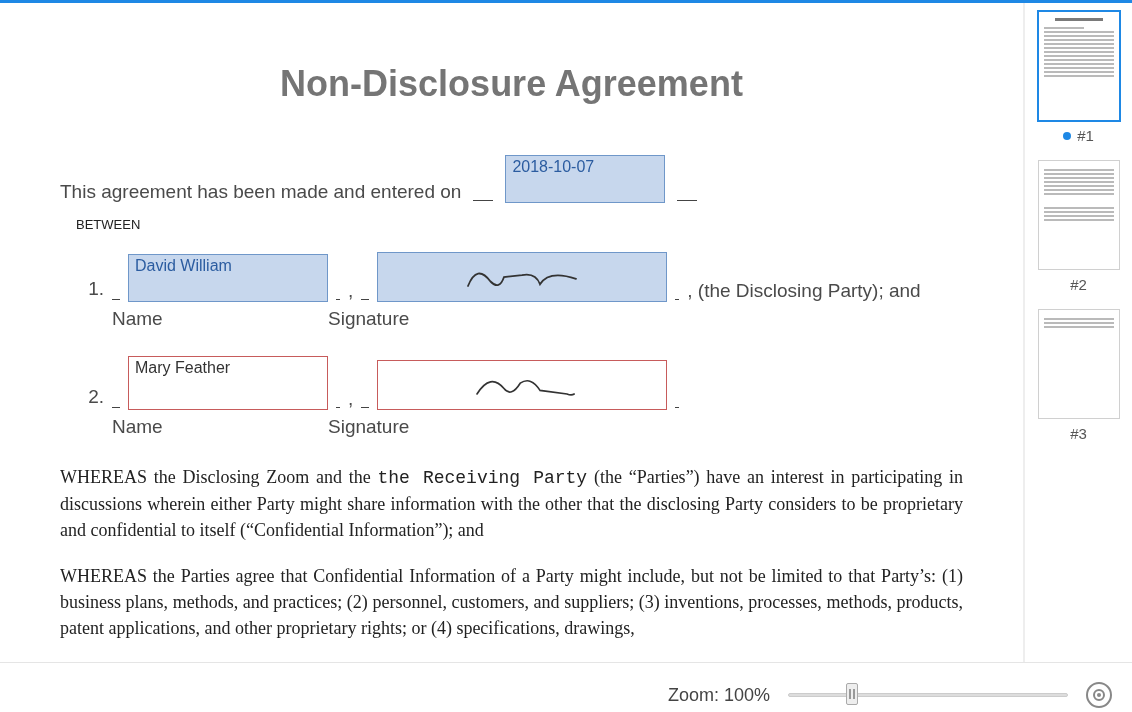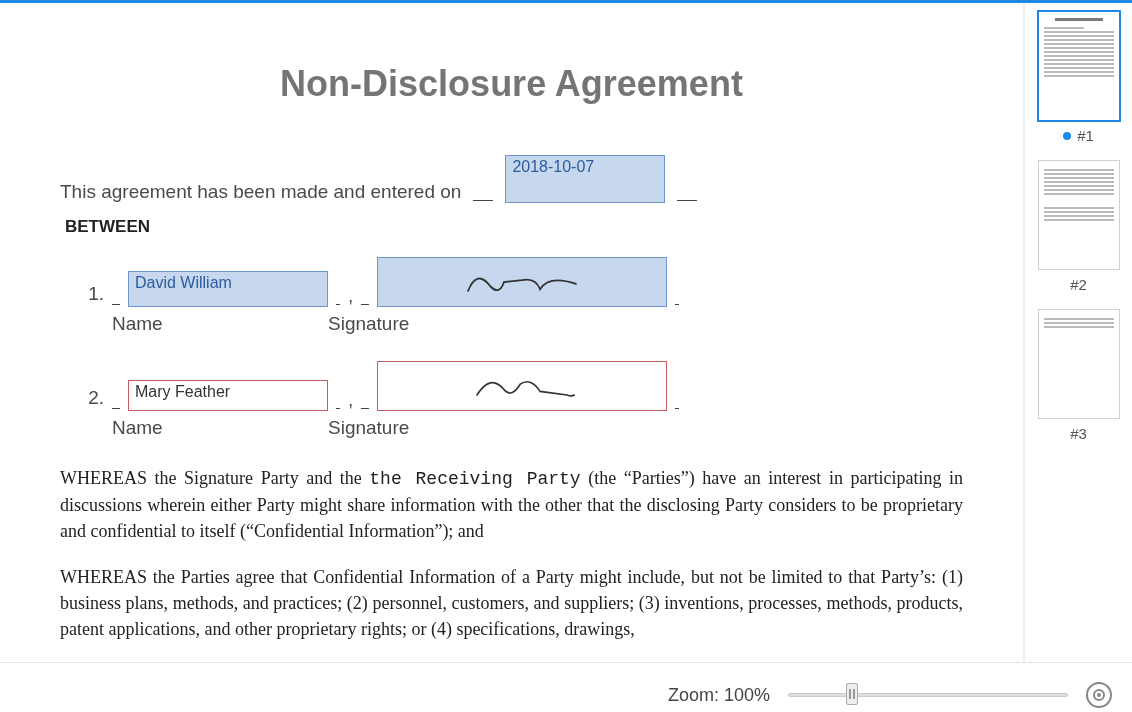--- a/index.html
+++ b/index.html
@@ -16,21 +16,21 @@
   html,body{margin:0;padding:0;height:100%;font-family:"Segoe UI",Arial,sans-serif;color:#222;background:#fff}
   .app{display:flex;flex-direction:column;height:712px;width:1132px;overflow:hidden;border-top:3px solid var(--accent)}
   .main{flex:1;display:flex;min-height:0}
   .doc-area{flex:1;overflow:auto;position:relative;border-right:1px solid #eee;scrollbar-color:#bbb #f0f0f0}
   .doc-area::-webkit-scrollbar{width:12px;height:12px}
   .doc-area::-webkit-scrollbar-thumb{background:#bbb;border-radius:6px}
   .doc-area::-webkit-scrollbar-track{background:#f4f4f4}
   .page{background:#fff;padding:40px 60px 40px 60px;min-height:760px}
   .doc-title{text-align:center;font-size:36px;color:var(--title-gray);font-weight:700;margin:20px 0 50px}
   .line1{font-size:19px;color:var(--gray-text);display:flex;align-items:flex-end;flex-wrap:wrap;gap:12px;margin-bottom:14px}
-  .between{font-weight:700;font-size:17px;margin:6px 5px 20px}
+  .between{font-weight:400;font-size:13px;margin:6px 16px 20px}
   .party{display:flex;align-items:flex-end;gap:8px;font-size:19px;color:var(--gray-text);margin-left:20px;margin-bottom:6px}
   .party .num{width:24px;text-align:right;margin-bottom:2px}
   .field-box{position:relative;border:1px solid var(--field-blue-border);background:var(--field-blue);height:40px;min-width:200px;display:flex;align-items:flex-start;padding:2px 6px;color:#2b5ca0;font-size:16px}
   .field-box.red{border-color:var(--field-red-border);background:#fff;color:#333}
   .sig-box{width:290px;height:50px;border:1px solid var(--field-blue-border);background:var(--field-blue);display:flex;align-items:center;justify-content:center}
   .sig-box.red{border-color:var(--field-red-border);background:#fff}
   .sig-box svg{height:36px}
   .ul{border-bottom:1.5px solid #444;display:inline-block;min-width:20px;height:22px;align-self:flex-end;margin-bottom:2px}
   .lbl-row{display:flex;margin-left:52px;font-size:19px;color:var(--gray-text);margin-bottom:26px}
   .lbl-row .lbl-name{width:216px}
@@ -73,61 +73,62 @@
             <span>2018-10-07</span>
           </span>
           <span class="ul" style="min-width:20px"></span>
         </div>
 
         <div class="between">BETWEEN</div>
 
         <div class="party">
           <span class="num">1.</span>
           <span class="ul" style="min-width:8px"></span>
-          <span class="field-box" style="min-width:200px;height:36px">
+          <span class="field-box" style="min-width:200px;height:48px">
             <span>David William</span>
           </span>
           <span class="ul" style="min-width:4px"></span>
           <span>,</span>
           <span class="ul" style="min-width:8px"></span>
           <span class="sig-box">
             <svg viewBox="0 0 160 40">
                 <path d="M20 30 Q 30 5 45 25 Q 55 35 60 20 L 80 18 Q 95 15 100 28 Q 110 12 140 22" fill="none" stroke="#333" stroke-width="2" stroke-linecap="round"></path>
               </svg>
           </span>
           <span class="ul" style="min-width:4px"></span>
+          <span>, (the Disclosing Party); and</span>
         </div>
         <div class="lbl-row">
           <span class="lbl-name">Name</span>
           <span class="lbl-sig">Signature</span>
         </div>
 
         <div class="party">
           <span class="num">2.</span>
           <span class="ul" style="min-width:8px"></span>
-          <span class="field-box red" style="min-width:200px;height:31px">
+          <span class="field-box red" style="min-width:200px;height:54px">
             <span>Mary Feather</span>
           </span>
           <span class="ul" style="min-width:4px"></span>
           <span>,</span>
           <span class="ul" style="min-width:8px"></span>
           <span class="sig-box red">
             <svg viewBox="0 0 160 40">
                 <path d="M30 30 Q 45 6 60 24 Q 68 34 78 18 Q 90 10 100 26 L 130 30 Q 135 32 138 30" fill="none" stroke="#333" stroke-width="1.8" stroke-linecap="round"></path>
               </svg>
           </span>
           <span class="ul" style="min-width:4px"></span>
         </div>
         <div class="lbl-row">
           <span class="lbl-name">Name</span>
           <span class="lbl-sig">Signature</span>
         </div>
 
         <p class="body-text">
-          <span>WHEREAS the Signature Party and the </span><span style="font-family:Liberation Mono, monospace">the Receiving Party</span><span> (the “Parties”) have an interest in participating in discussions wherein either Party might share information with the other that the disclosing Party considers to be proprietary and confidential to itself (“Confidential Information”); and</span>
+          <span>WHEREAS the Disclosing Zoom and the </span><span style="font-family:Liberation Mono, monospace">the Receiving Party</span><span> (the “Parties”) have an interest in participating in discussions wherein either Party might share information with the other that the disclosing Party considers to be proprietary and confidential to itself (“Confidential Information”); and</span>
         </p>
         <p class="body-text">WHEREAS the Parties agree that Confidential Information of a Party might include, but not be limited to that Party’s: (1) business plans, methods, and practices; (2) personnel, customers, and suppliers; (3) inventions, processes, methods, products, patent applications, and other proprietary rights; or (4) specifications, drawings,</p>
 
       </div>
 
     </div>
 
     <div class="side">
       <div class="thumb selected">
         <div class="ttitle"></div>

